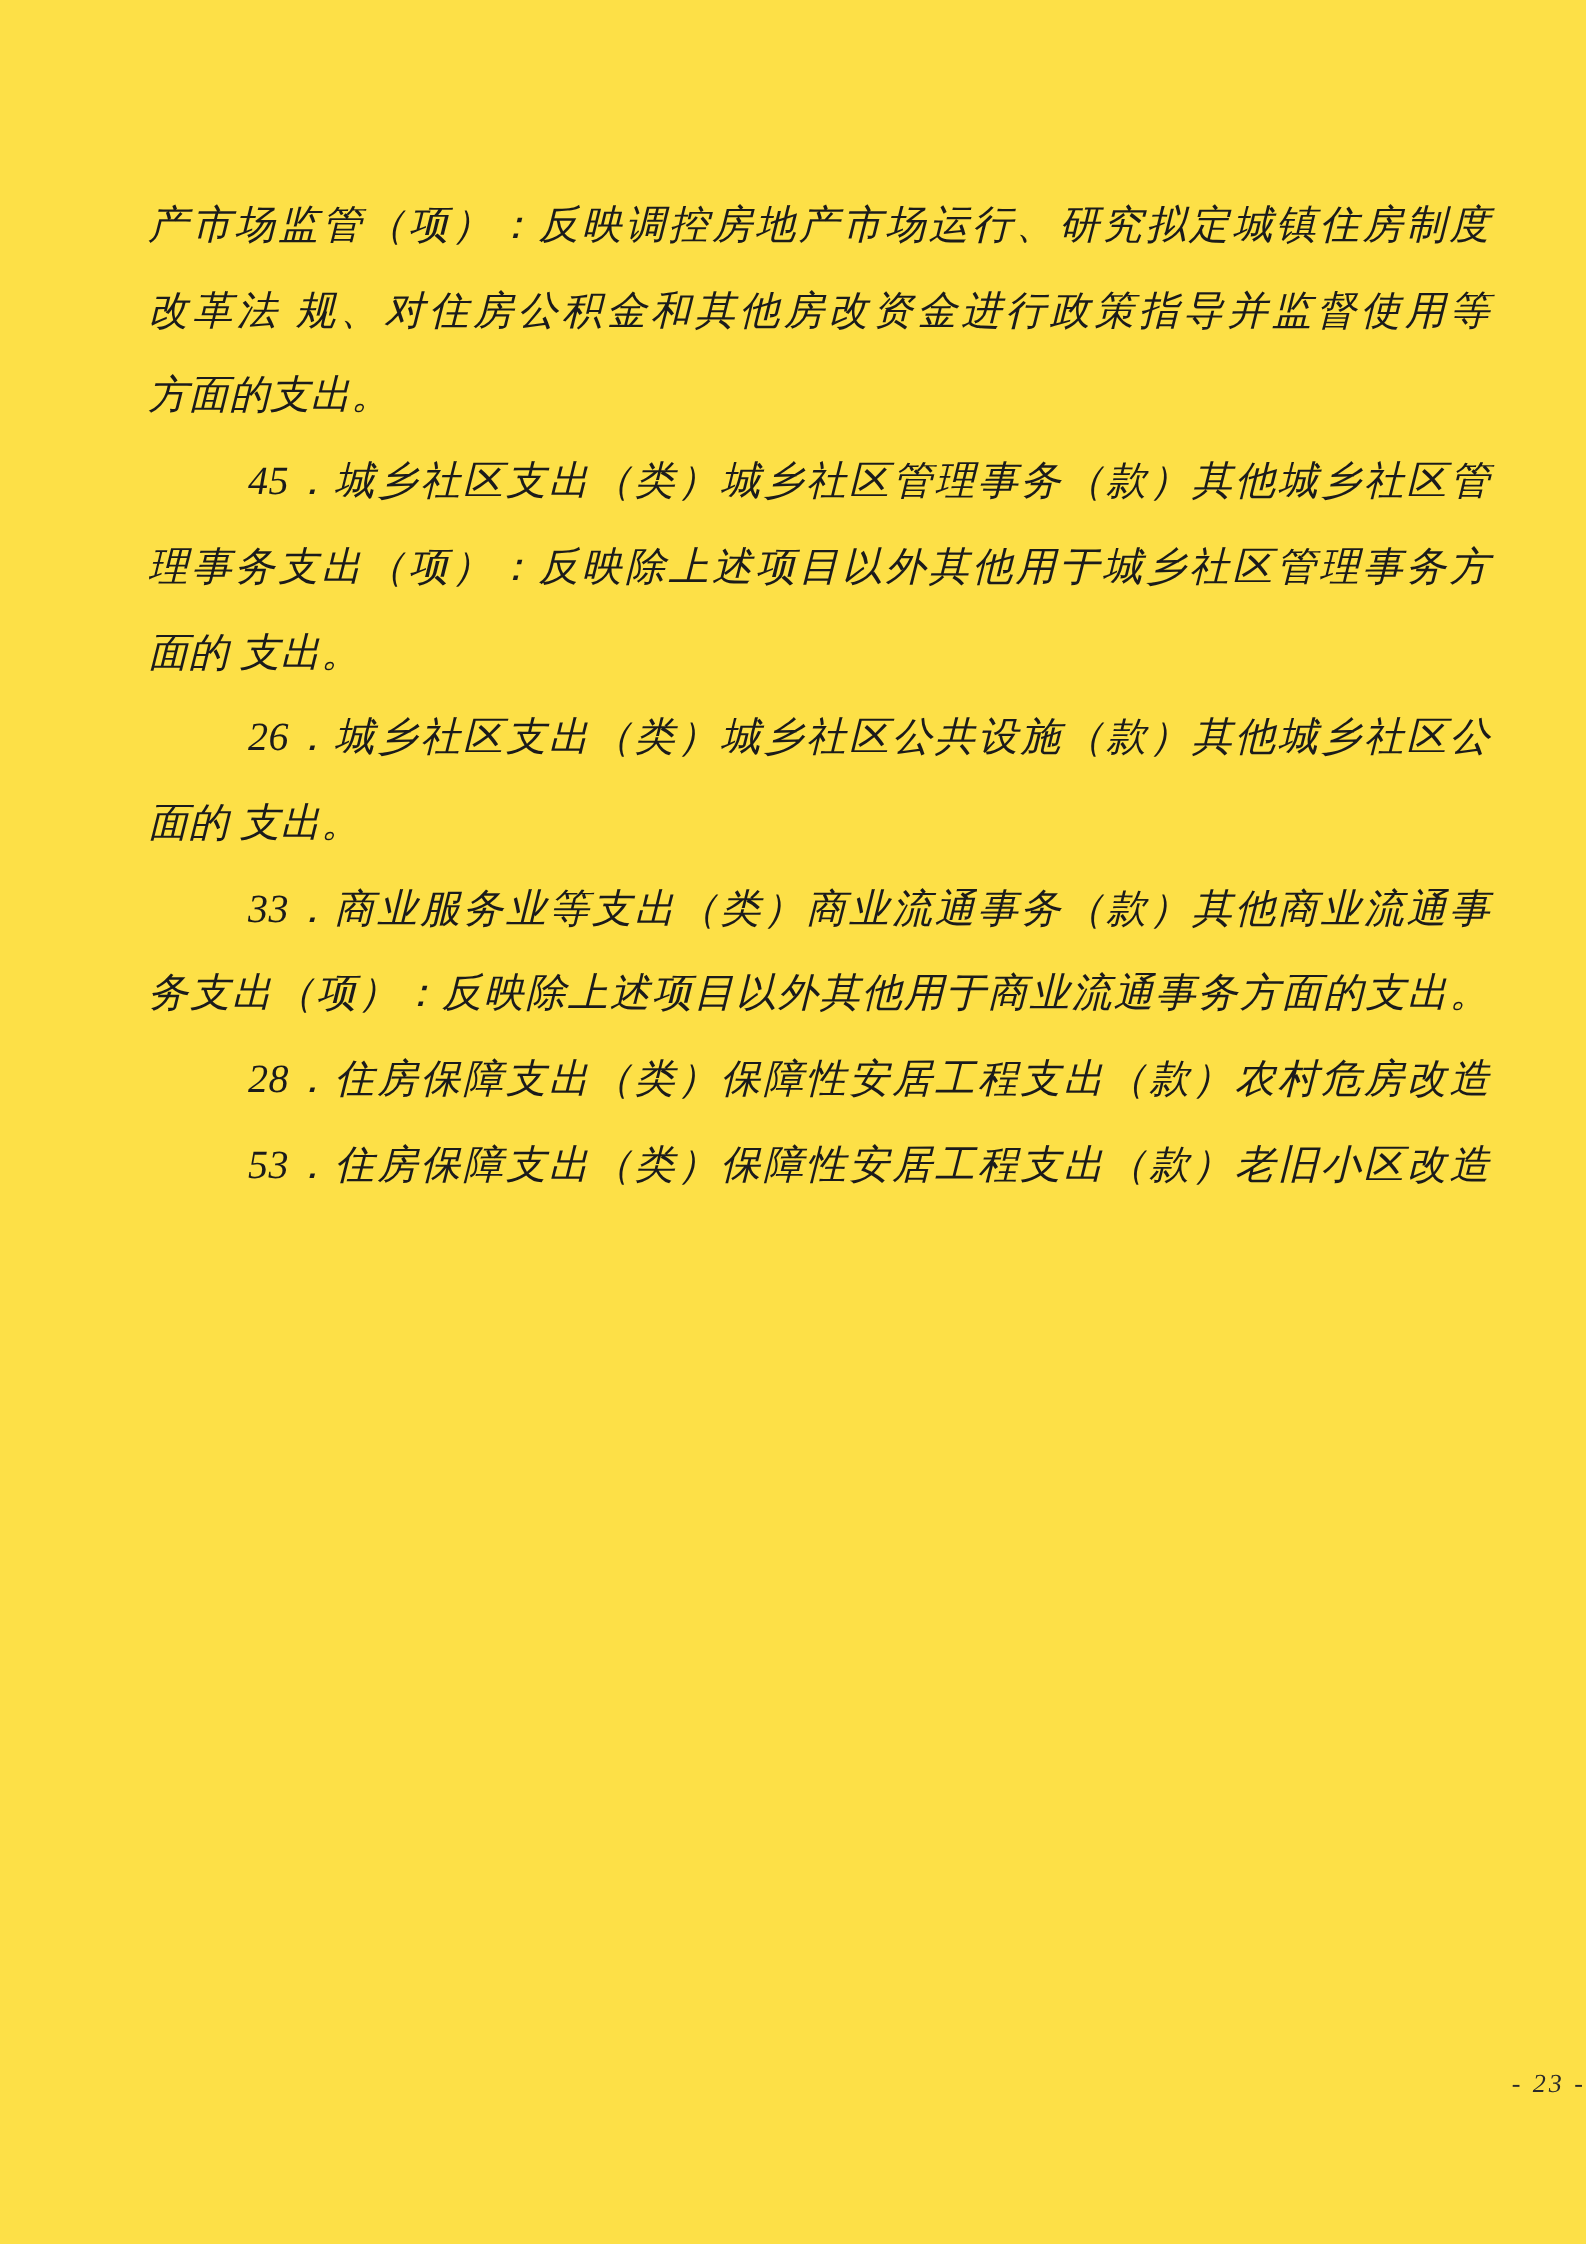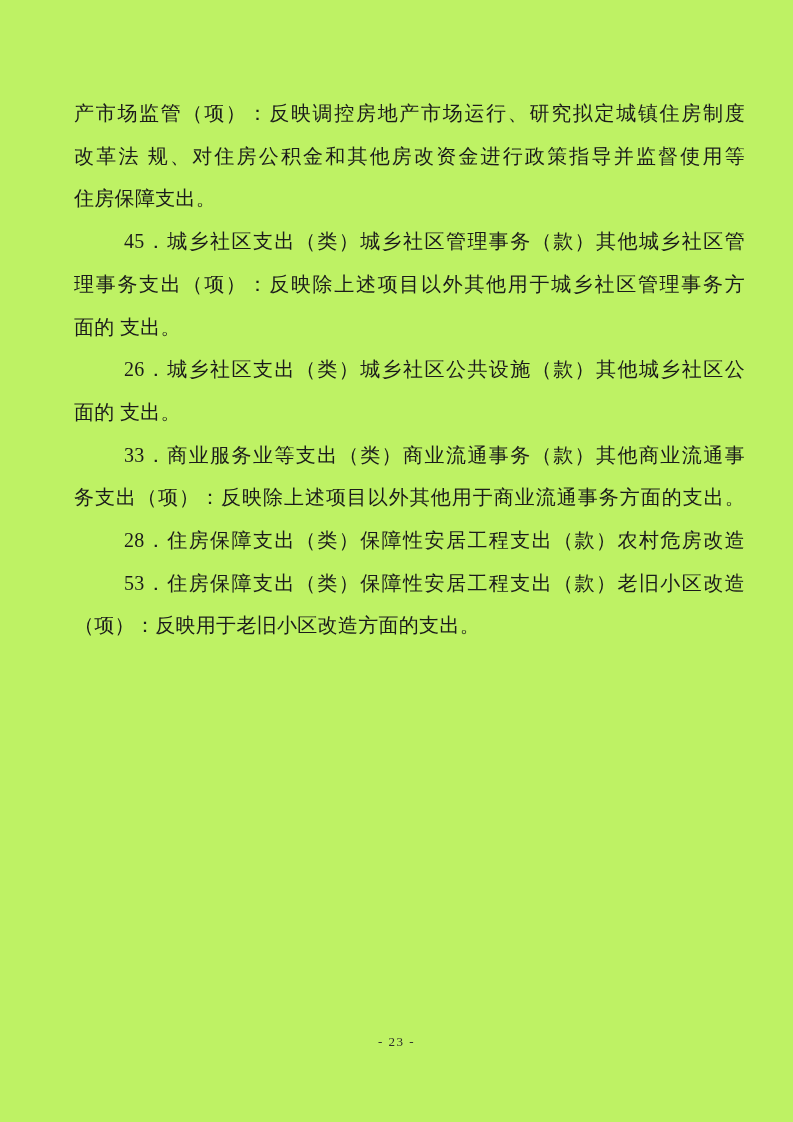--- a/index.html
+++ b/index.html
@@ -38,52 +38,51 @@
     text-align-last: justify;
   }
   .line.indent {
     text-indent: 50px;
   }
   .page-number {
     position: absolute;
     left: 0;
     right: 0;
     top: 1034px;
-    text-align: center;
+    text-align: right;
     font-size: 13px;
     color: #2b2b2b;
     letter-spacing: 1.5px;
     font-family: "Liberation Serif", "DejaVu Serif", serif;
   }
 </style>
 </head>
 <body>
 
-<div class="page" style="background: #bef264; color: rgb(27, 27, 27);">
+<div class="page" style="background: #fde047; color: rgb(27, 27, 27); font-style: italic;">
   <div class="doc-body">
       <div class="para">
         <div class="line fill">产市场监管（项）：反映调控房地产市场运行、研究拟定城镇住房制度</div>
         <div class="line fill">改革法 规、对住房公积金和其他房改资金进行政策指导并监督使用等</div>
-        <div class="line">住房保障支出。</div>
+        <div class="line">方面的支出。</div>
       </div>
       <div class="para">
         <div class="line fill indent">45．城乡社区支出（类）城乡社区管理事务（款）其他城乡社区管</div>
         <div class="line fill">理事务支出（项）：反映除上述项目以外其他用于城乡社区管理事务方</div>
         <div class="line">面的 支出。</div>
       </div>
       <div class="para">
         <div class="line fill indent">26．城乡社区支出（类）城乡社区公共设施（款）其他城乡社区公</div>
         <div class="line">面的 支出。</div>
       </div>
       <div class="para">
         <div class="line fill indent">33．商业服务业等支出（类）商业流通事务（款）其他商业流通事</div>
         <div class="line fill">务支出（项）：反映除上述项目以外其他用于商业流通事务方面的支出。</div>
       </div>
       <div class="para">
         <div class="line fill indent">28．住房保障支出（类）保障性安居工程支出（款）农村危房改造</div>
       </div>
       <div class="para">
         <div class="line fill indent">53．住房保障支出（类）保障性安居工程支出（款）老旧小区改造</div>
-        <div class="line">（项）：反映用于老旧小区改造方面的支出。</div>
       </div>
     </div>
   <div class="page-number">- 23 -</div>
 </div>
 
 </body></html>

